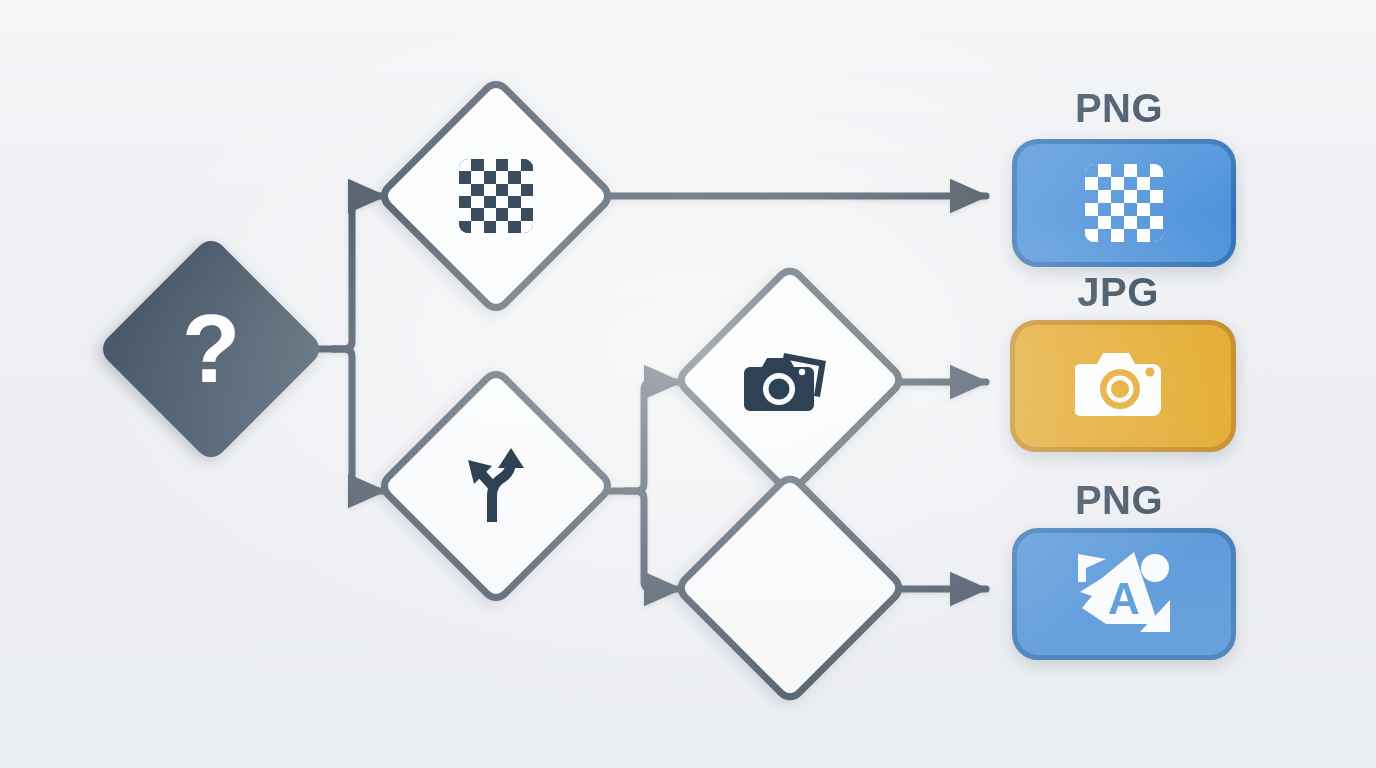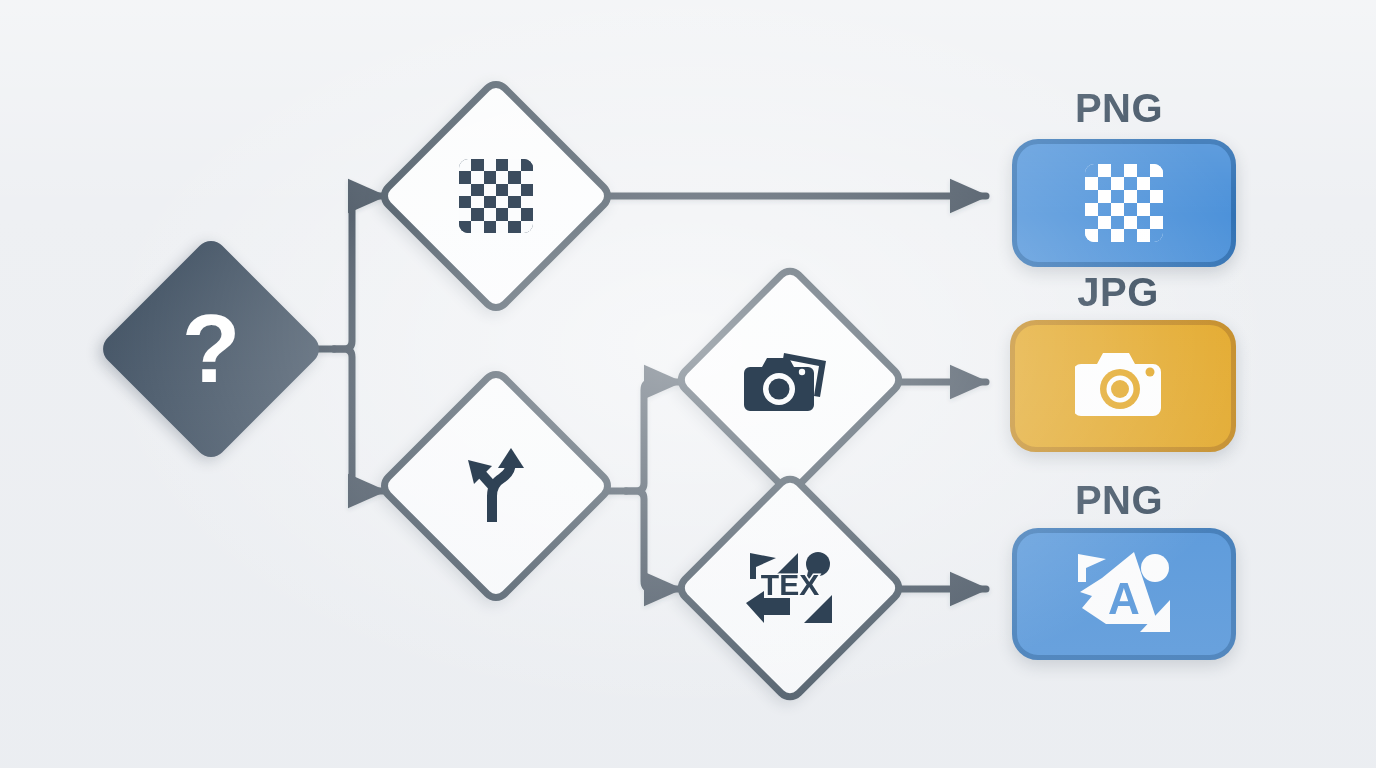--- a/index.html
+++ b/index.html
@@ -212,37 +212,20 @@
                  a 6 6 0 0 1 -6 6 h -58 a 6 6 0 0 1 -6 -6 v -32 a 6 6 0 0 1 6 -6 z" fill="#2f4255"></path>
         <circle cx="35" cy="50" r="16" fill="#fbfcfd"></circle>
         <circle cx="35" cy="50" r="10.5" fill="#2f4255"></circle>
         <circle cx="58" cy="33" r="3.2" fill="#fbfcfd"></circle>
       </svg>
     </span>
   </div>
 
   <div class="diamond outline" style="left:706px; top:504px; width:168px; height:168px;">
     <span class="dshape"></span>
-    <span class="glyph">
-      <svg width="96" height="86" viewBox="0 0 96 86" xmlns="http://www.w3.org/2000/svg">
-
-        <path d="M 8 8 L 34 13 L 14 22 L 14 34 L 8 34 Z" fill="#2f4255"></path>
-
-        <path d="M 56 8 L 56 30 L 34 30 Z" fill="#2f4255"></path>
-
-        <circle cx="76" cy="19" r="12" fill="#2f4255"></circle>
-        <path d="M 66 26 L 64 36 L 74 29 Z" fill="#2f4255"></path>
-
-        <path d="M 4 58 L 22 46 L 22 53 L 48 53 L 48 70 L 22 70 L 22 78 Z" fill="#2f4255"></path>
-
-        <path d="M 90 50 L 90 78 L 62 78 Z" fill="#2f4255"></path>
-
-        <text x="48" y="50" text-anchor="middle" font-family="Liberation Sans, sans-serif" font-size="30" font-weight="bold" fill="#2f4255" stroke="#fbfcfd" stroke-width="3.2" paint-order="stroke">TEX</text>
-      </svg>
-    </span>
   </div>
 
   <div class="outlabel" style="left:1012px; top:86px; width:214px;">PNG</div>
   <div class="outbox" style="left:1012px; top:139px; width:214px; height:118px;
               background:#4a90d9; border:5px solid #2f70b3;">
     <span class="glyph">
       <span class="checker" id="check-blue" style="width:78px; height:78px; background:#ffffff;">
           <i style="background: rgb(74, 144, 217);"></i>
           <i style="background: rgb(255, 255, 255);"></i>
           <i style="background: rgb(74, 144, 217);"></i>

